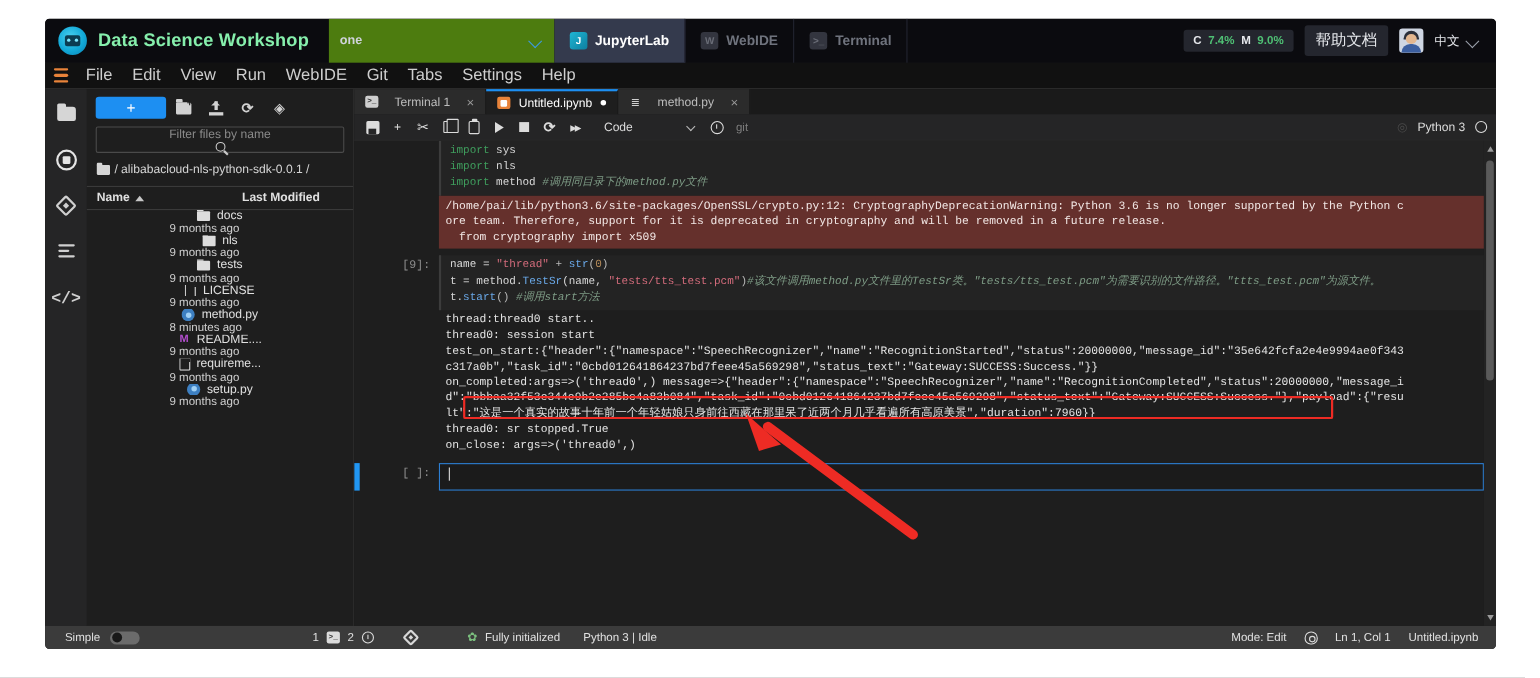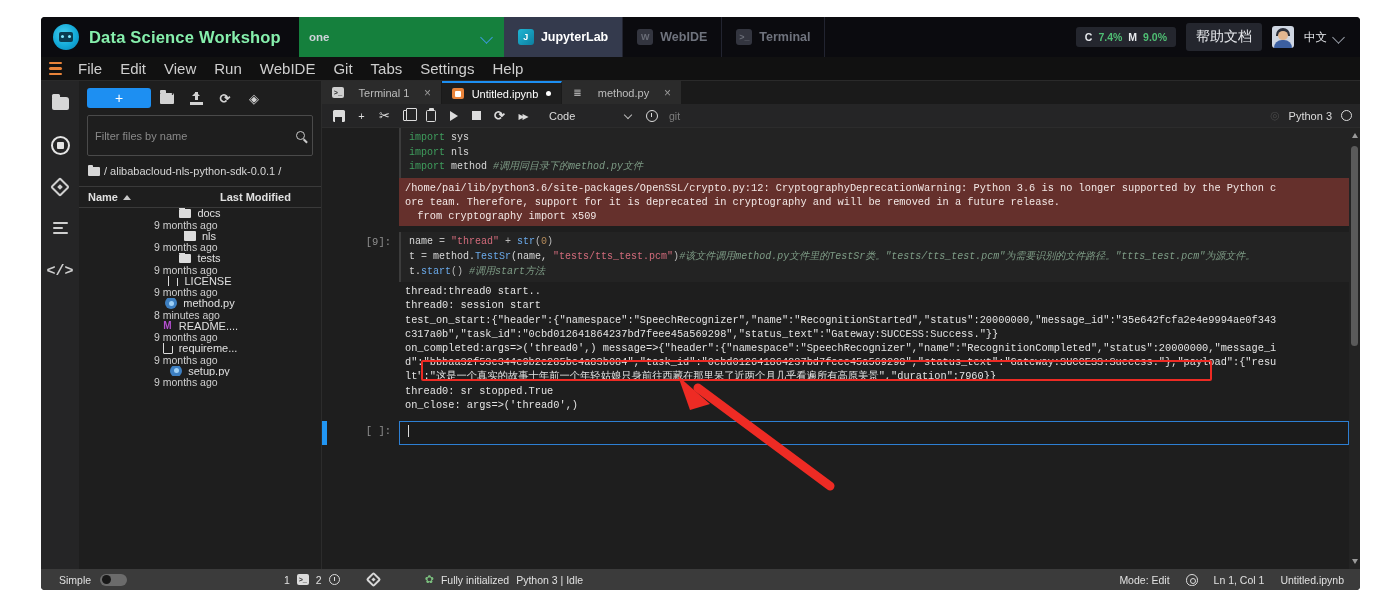--- a/index.html
+++ b/index.html
@@ -39,21 +39,21 @@
     background: #7fe8ff; border-radius: 50%;
   }
   .pai-logo .face:before { left: 2px; }
   .pai-logo .face:after  { right: 2px; }
   .pai-title {
     color: #86efac; font-size: 16.5px; font-weight: bold;
     letter-spacing: .2px; white-space: nowrap;
   }
   .ws-select {
     margin-left: 18px; width: 205px; height: 40px;
-    background: #15803d; display: flex; align-items: center;
+    background: #4d7c0f; display: flex; align-items: center;
     padding: 0 10px; color: #cfd3da; font-size: 11.5px; font-weight: bold;
   }
   .ws-select .ws-name { flex: 1; }
   .chev { width: 13px; height: 13px; position: relative; flex: 0 0 13px; }
   .chev:before {
     content: ""; position: absolute; left: 1px; top: 2px;
     width: 8px; height: 8px;
     border-right: 1.6px solid #3d9ae0; border-bottom: 1.6px solid #3d9ae0;
     transform: rotate(45deg);
   }
@@ -193,22 +193,22 @@
     border-left: 4px solid transparent; border-right: 4px solid transparent;
     border-bottom: 4.5px solid #d2d2d2;
   }
   .upload-ic:after {
     content: ""; position: absolute; left: 0; bottom: 0; width: 13px; height: 2.5px; background: #d2d2d2;
   }
   .refresh-ic { font-size: 13px; color: #d2d2d2; font-weight: bold; }
   .git-ic { font-size: 13px; color: #d2d2d2; }
 
   .filterbox {
-    margin: 2px 8px 7px 8px; height: 41px; border: 1px solid #4a4a4a; border-radius: 2px;
-    display: flex; align-items: center; padding: 0 7px; background: #1e1e1e;
+    margin: 2px 8px 7px 8px; height: 24px; border: 1px solid #4a4a4a; border-radius: 2px;
+    display: flex; align-items: center; padding: 0 7px; background: #1e1e1e; flex-direction: column;
   }
   .filterbox .ph { flex: 1; color: #8a8a8a; font-size: 11px; }
   .mag {
     width: 9px; height: 9px; border: 1.6px solid #c9c9c9; border-radius: 50%; position: relative;
     flex: 0 0 9px;
   }
   .mag:after {
     content: ""; position: absolute; right: -4px; bottom: -3px; width: 5px; height: 1.6px;
     background: #c9c9c9; transform: rotate(45deg);
   }
@@ -797,21 +797,21 @@
     <div class="sb-mid">
       <span>1</span>
       <span class="sb-term-ic">&gt;_</span>
       <span>2</span>
       <span class="sb-kern-ic"></span>
     </div>
     <span class="sb-diamond"></span>
     <div class="sb-kernelgroup">
       <span class="leaf-ic">✿</span>
       <span>Fully initialized</span>
-      <span style="">Python 3 | Idle</span>
+      <span style="margin-left:14px">Python 3 | Idle</span>
     </div>
     <div class="sb-right">
       <span>Mode: Edit</span>
       <span class="shield-ic"></span>
       <span>Ln 1, Col 1</span>
       <span>Untitled.ipynb</span>
     </div>
   </div>
 
 </div>

